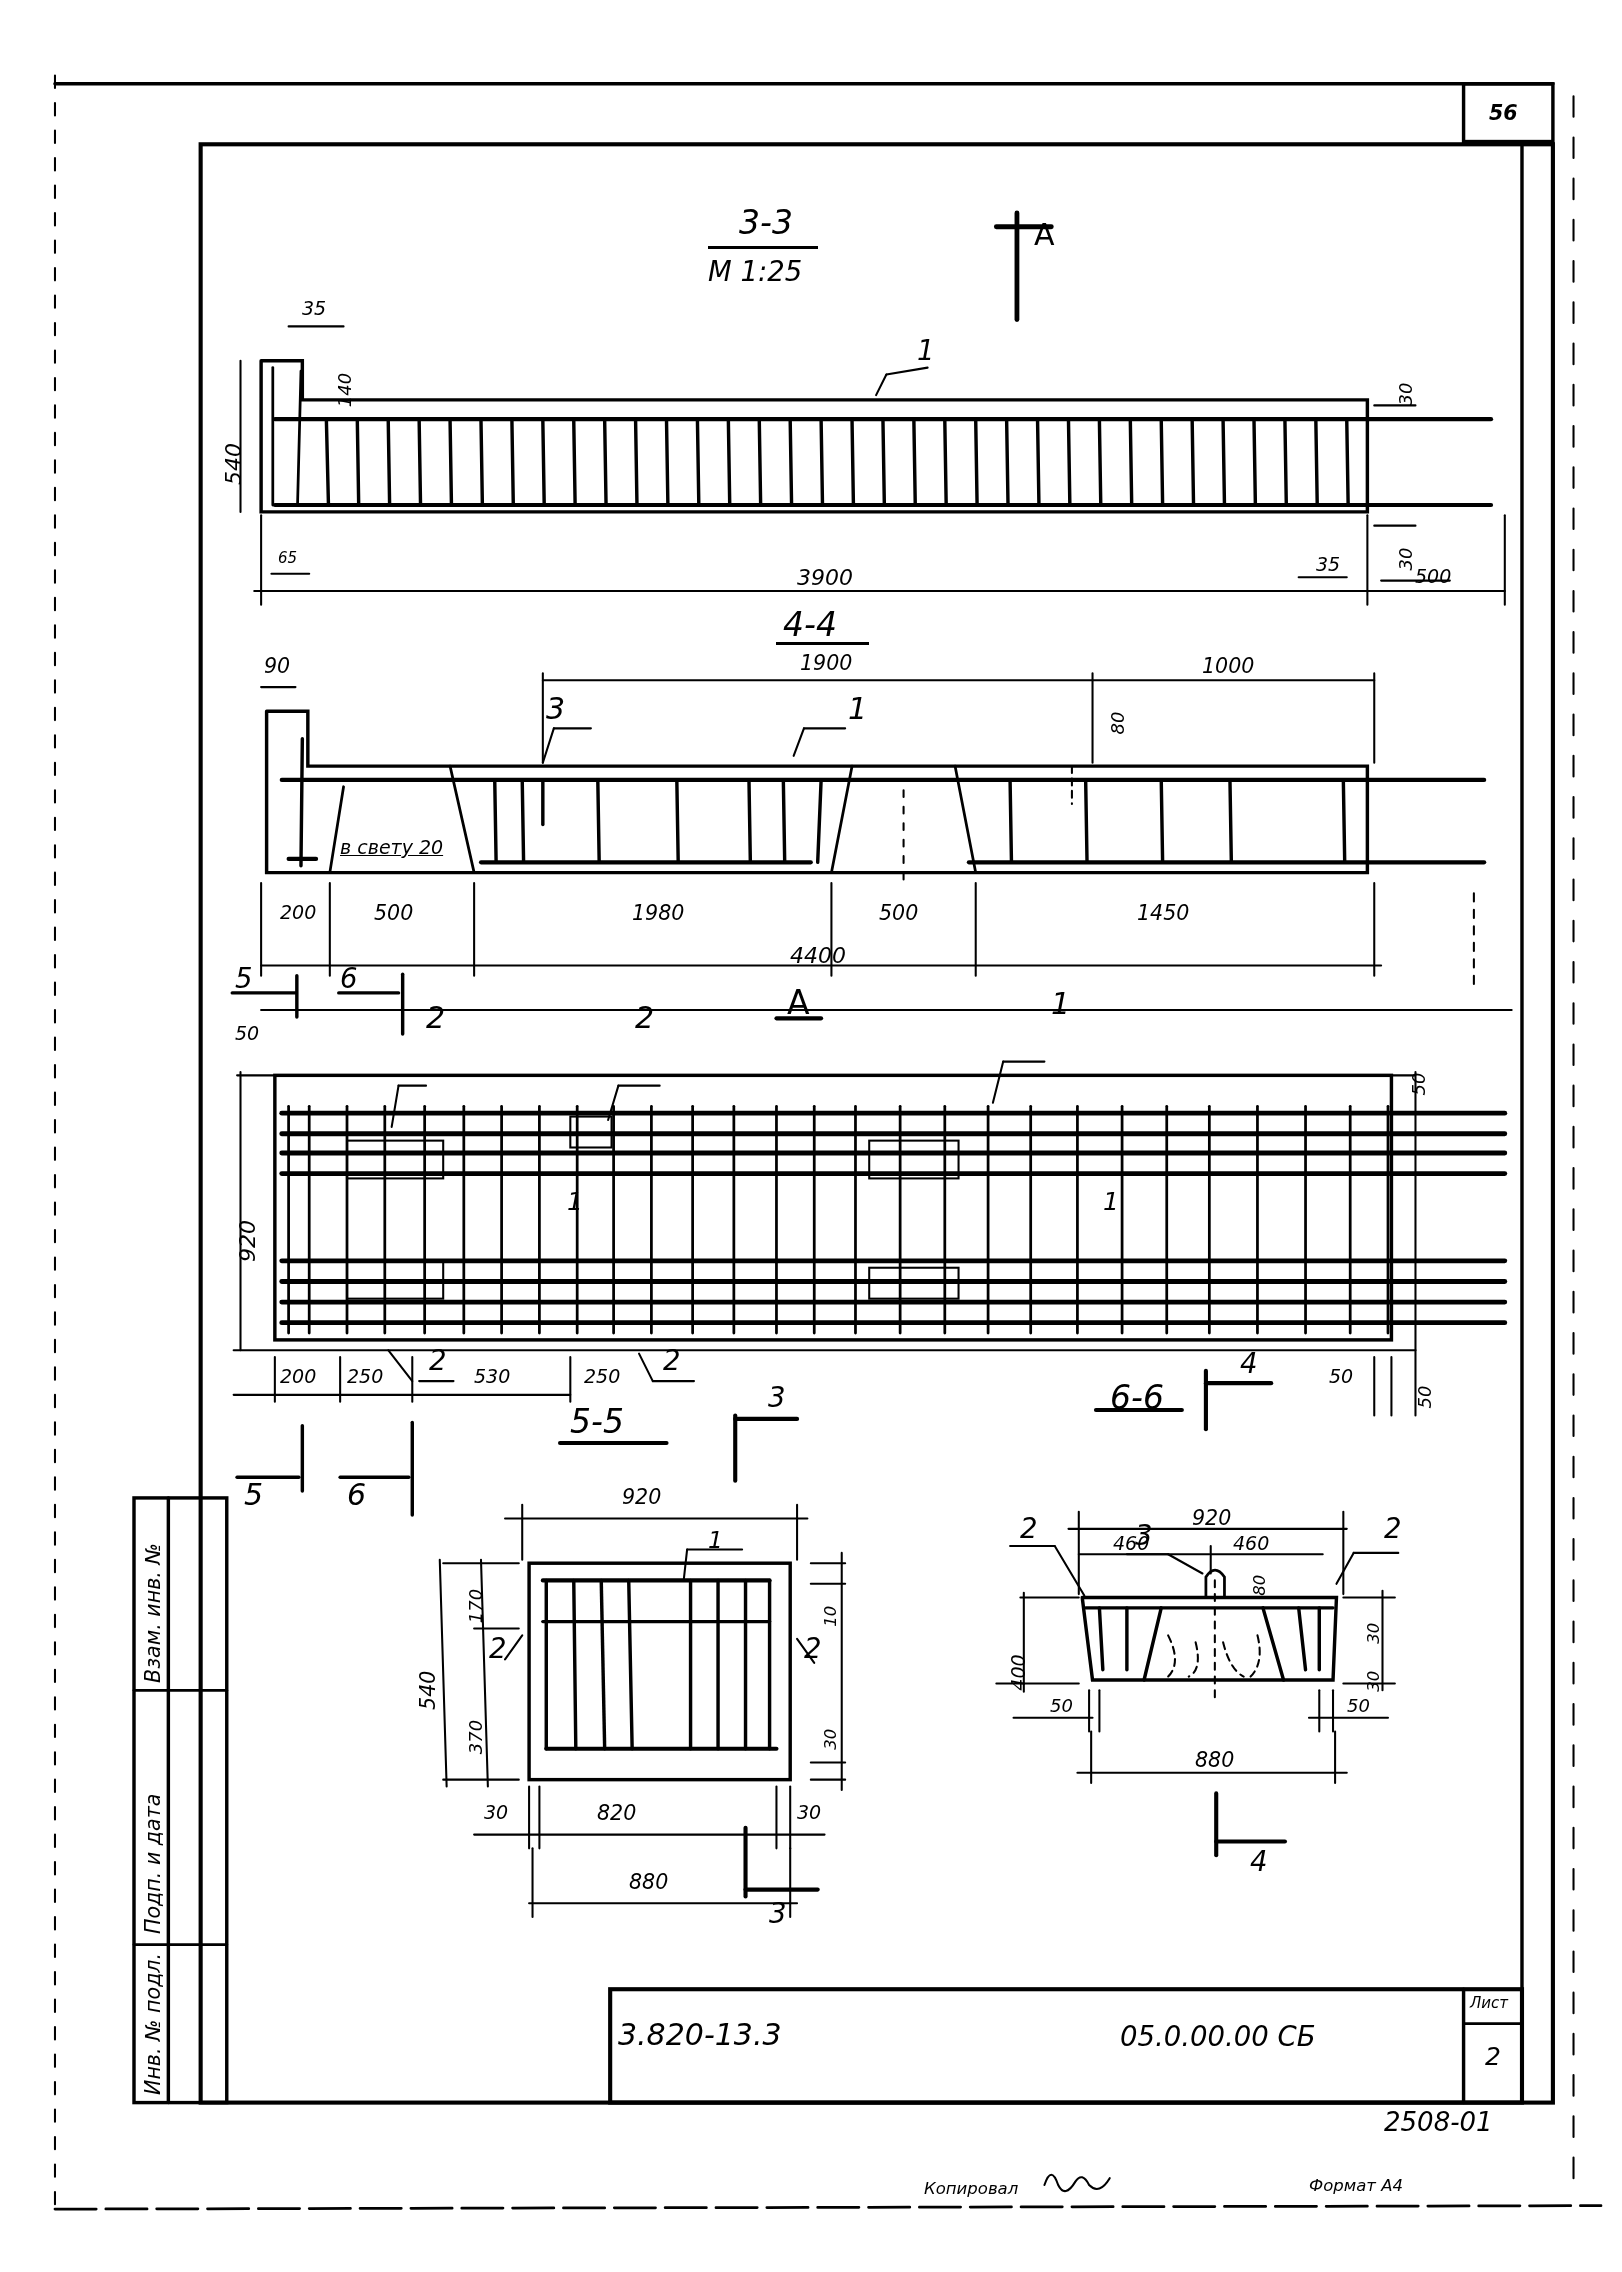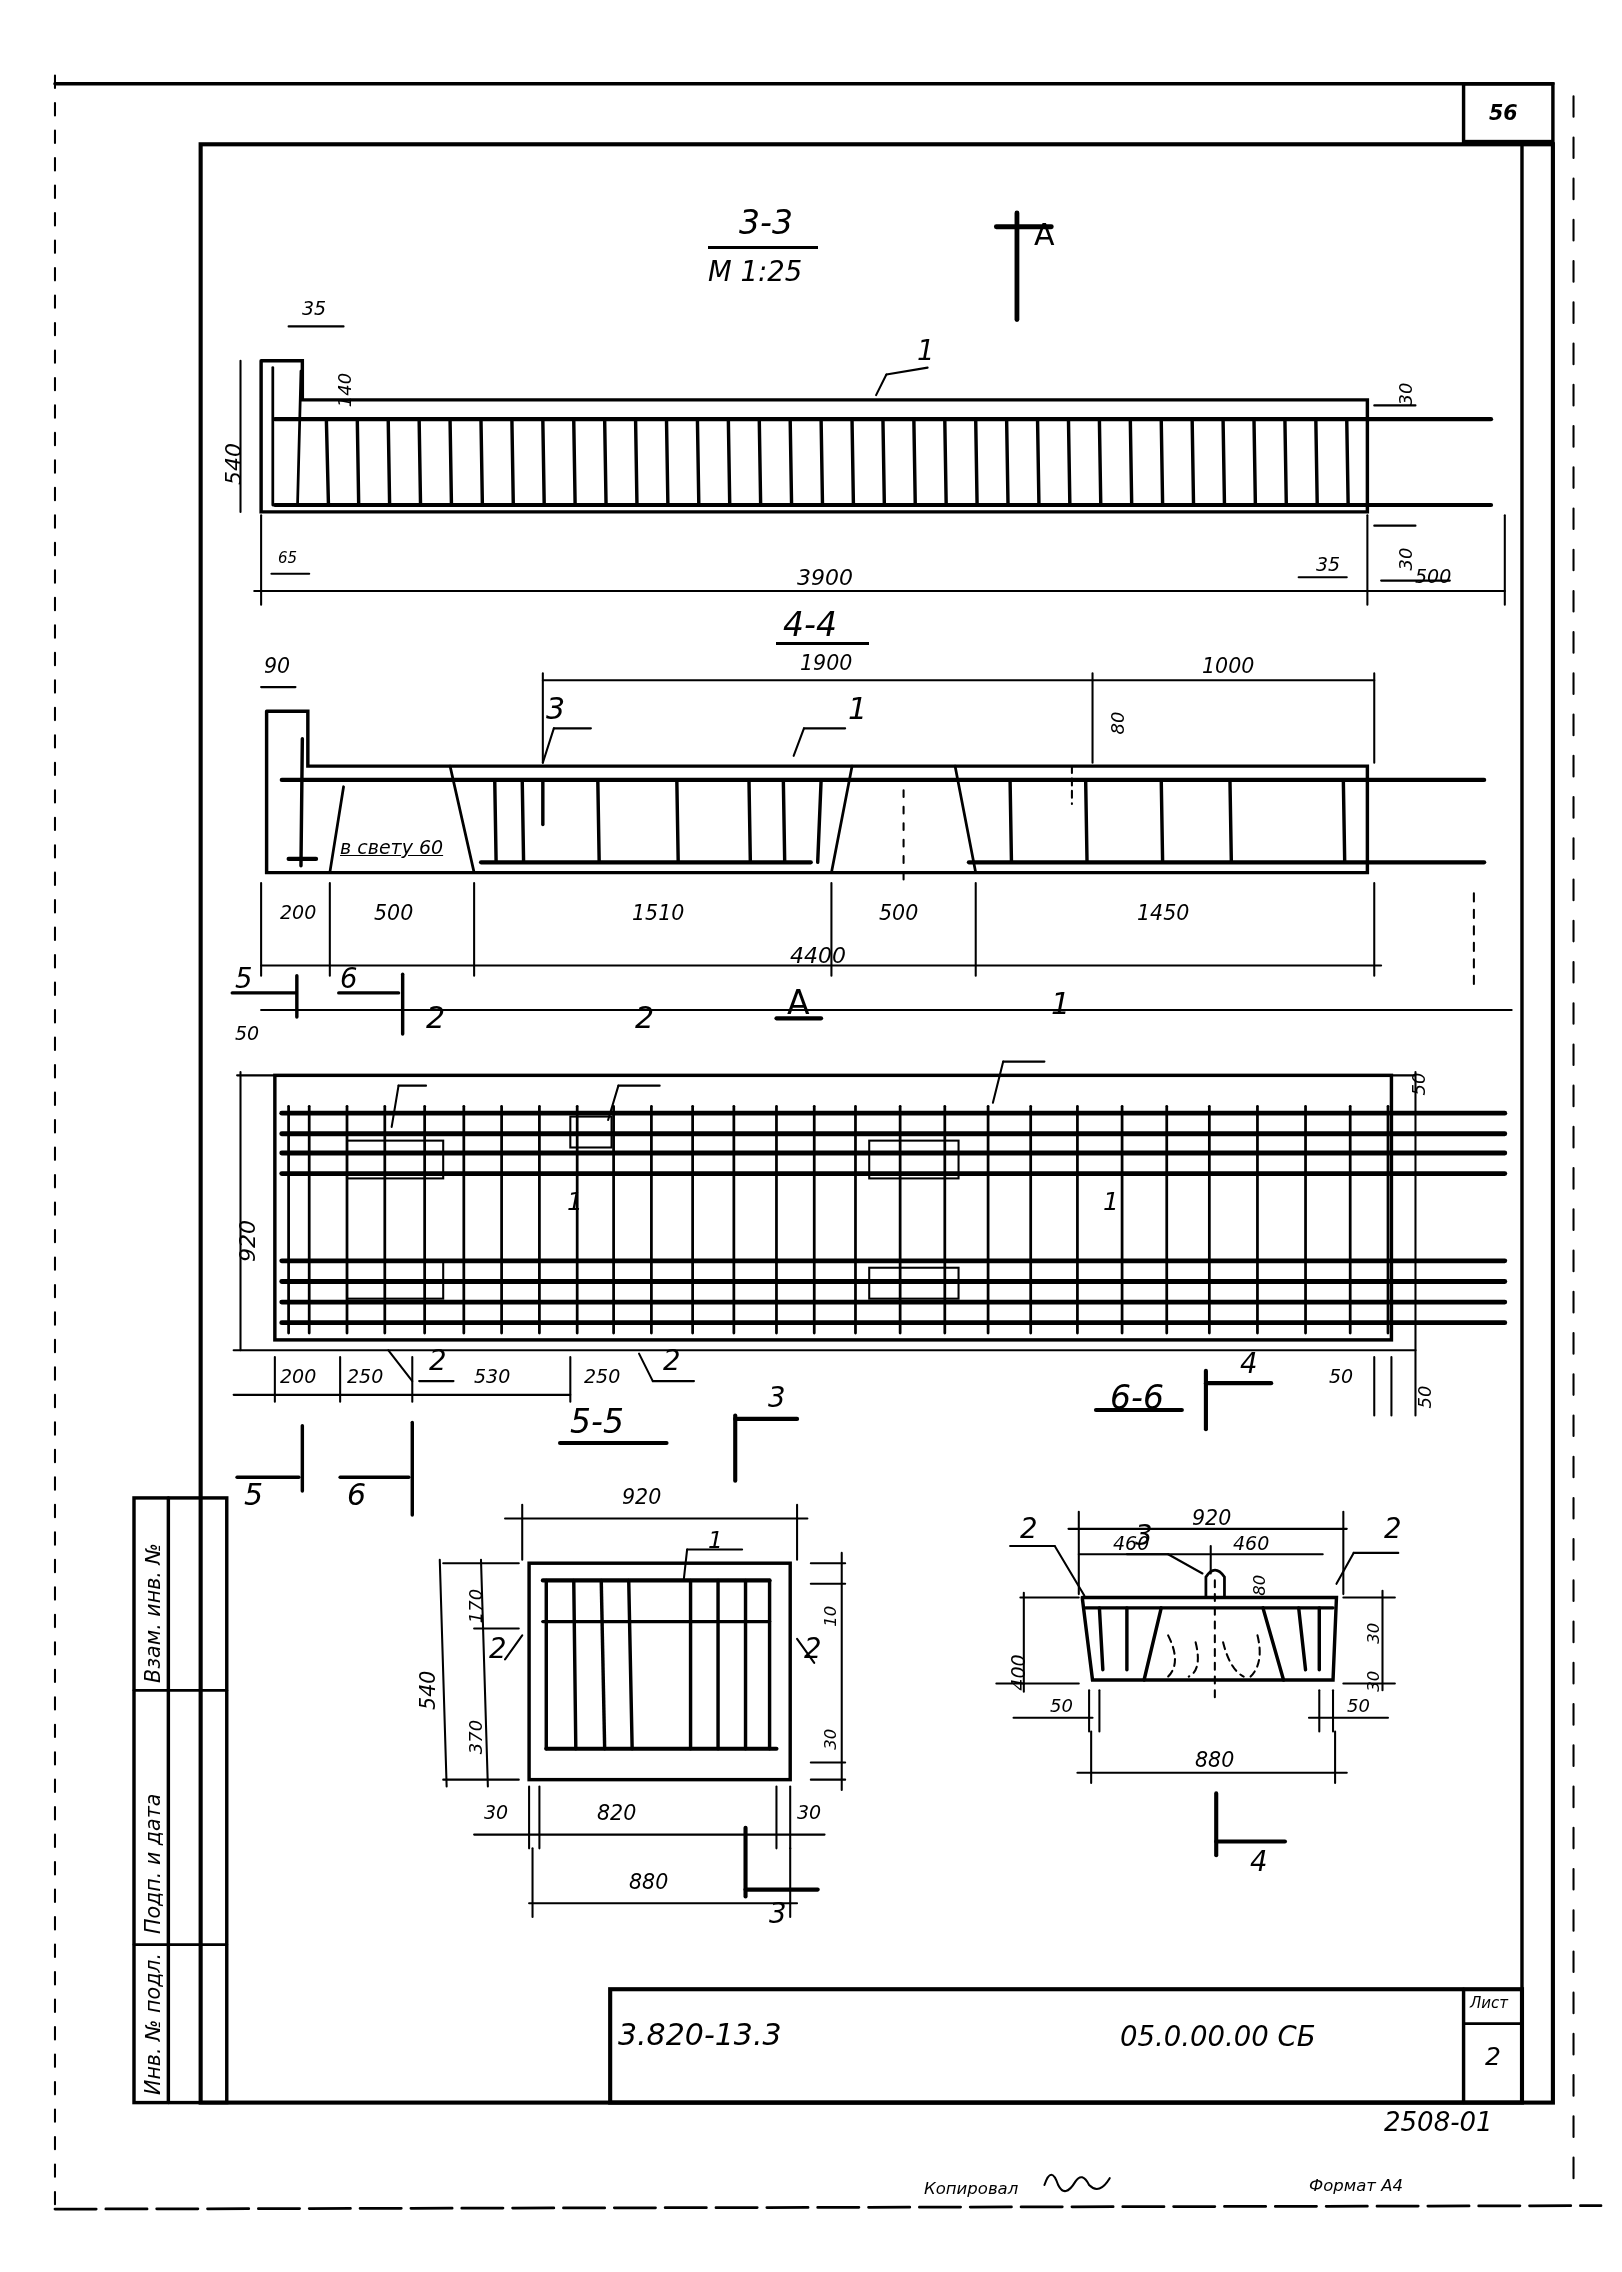--- a/index.html
+++ b/index.html
@@ -366,28 +366,28 @@
 <div class="lbl" style="left:1395px;top:550px;font-size:18px;transform:rotate(-90deg);">30</div>
 <div class="lbl" style="left:278px;top:551px;font-size:15px;">65</div>
 <div class="lbl" style="left:797px;top:567px;font-size:22px;">3900</div>
 <div class="lbl" style="left:1316px;top:555px;font-size:19px;">35</div>
 <div class="lbl" style="left:1415px;top:567px;font-size:19px;">500</div>
 
 <div class="lbl" style="left:783px;top:608px;font-size:33px;">4-4</div>
 <div style="position:absolute;left:776px;top:642px;width:93px;border-top:3.4px solid #000;"></div>
 <div class="lbl" style="left:546px;top:694px;font-size:30px;">3</div>
 <div class="lbl" style="left:848px;top:694px;font-size:30px;">1</div>
-<div class="lbl" style="left:340px;top:838px;font-size:19px;text-decoration:underline;">в свету 60</div>
+<div class="lbl" style="left:340px;top:838px;font-size:19px;text-decoration:underline;">в свету 20</div>
 <div class="lbl" style="left:264px;top:656px;font-size:20.6px;">90</div>
 <div class="lbl" style="left:800px;top:653px;font-size:20.6px;">1900</div>
 <div class="lbl" style="left:1202px;top:656px;font-size:20.6px;">1000</div>
 <div class="lbl" style="left:1107px;top:714px;font-size:18px;transform:rotate(-90deg);">80</div>
 <div class="lbl" style="left:280px;top:903px;font-size:19px;">200</div>
 <div class="lbl" style="left:374px;top:903px;font-size:20.6px;">500</div>
-<div class="lbl" style="left:632px;top:903px;font-size:20.6px;">1510</div>
+<div class="lbl" style="left:632px;top:903px;font-size:20.6px;">1980</div>
 <div class="lbl" style="left:879px;top:903px;font-size:20.6px;">500</div>
 <div class="lbl" style="left:1137px;top:903px;font-size:20.6px;">1450</div>
 <div class="lbl" style="left:790px;top:945px;font-size:22px;">4400</div>
 
 <div class="lbl" style="left:787px;top:986px;font-size:33px;font-style:normal;">А</div>
 <div class="lbl" style="left:235px;top:965px;font-size:27.5px;">5</div>
 <div class="lbl" style="left:340px;top:965px;font-size:27.5px;">6</div>
 <div class="lbl" style="left:426px;top:1003px;font-size:30px;">2</div>
 <div class="lbl" style="left:635px;top:1003px;font-size:30px;">2</div>
 <div class="lbl" style="left:1051px;top:989px;font-size:30px;">1</div>

